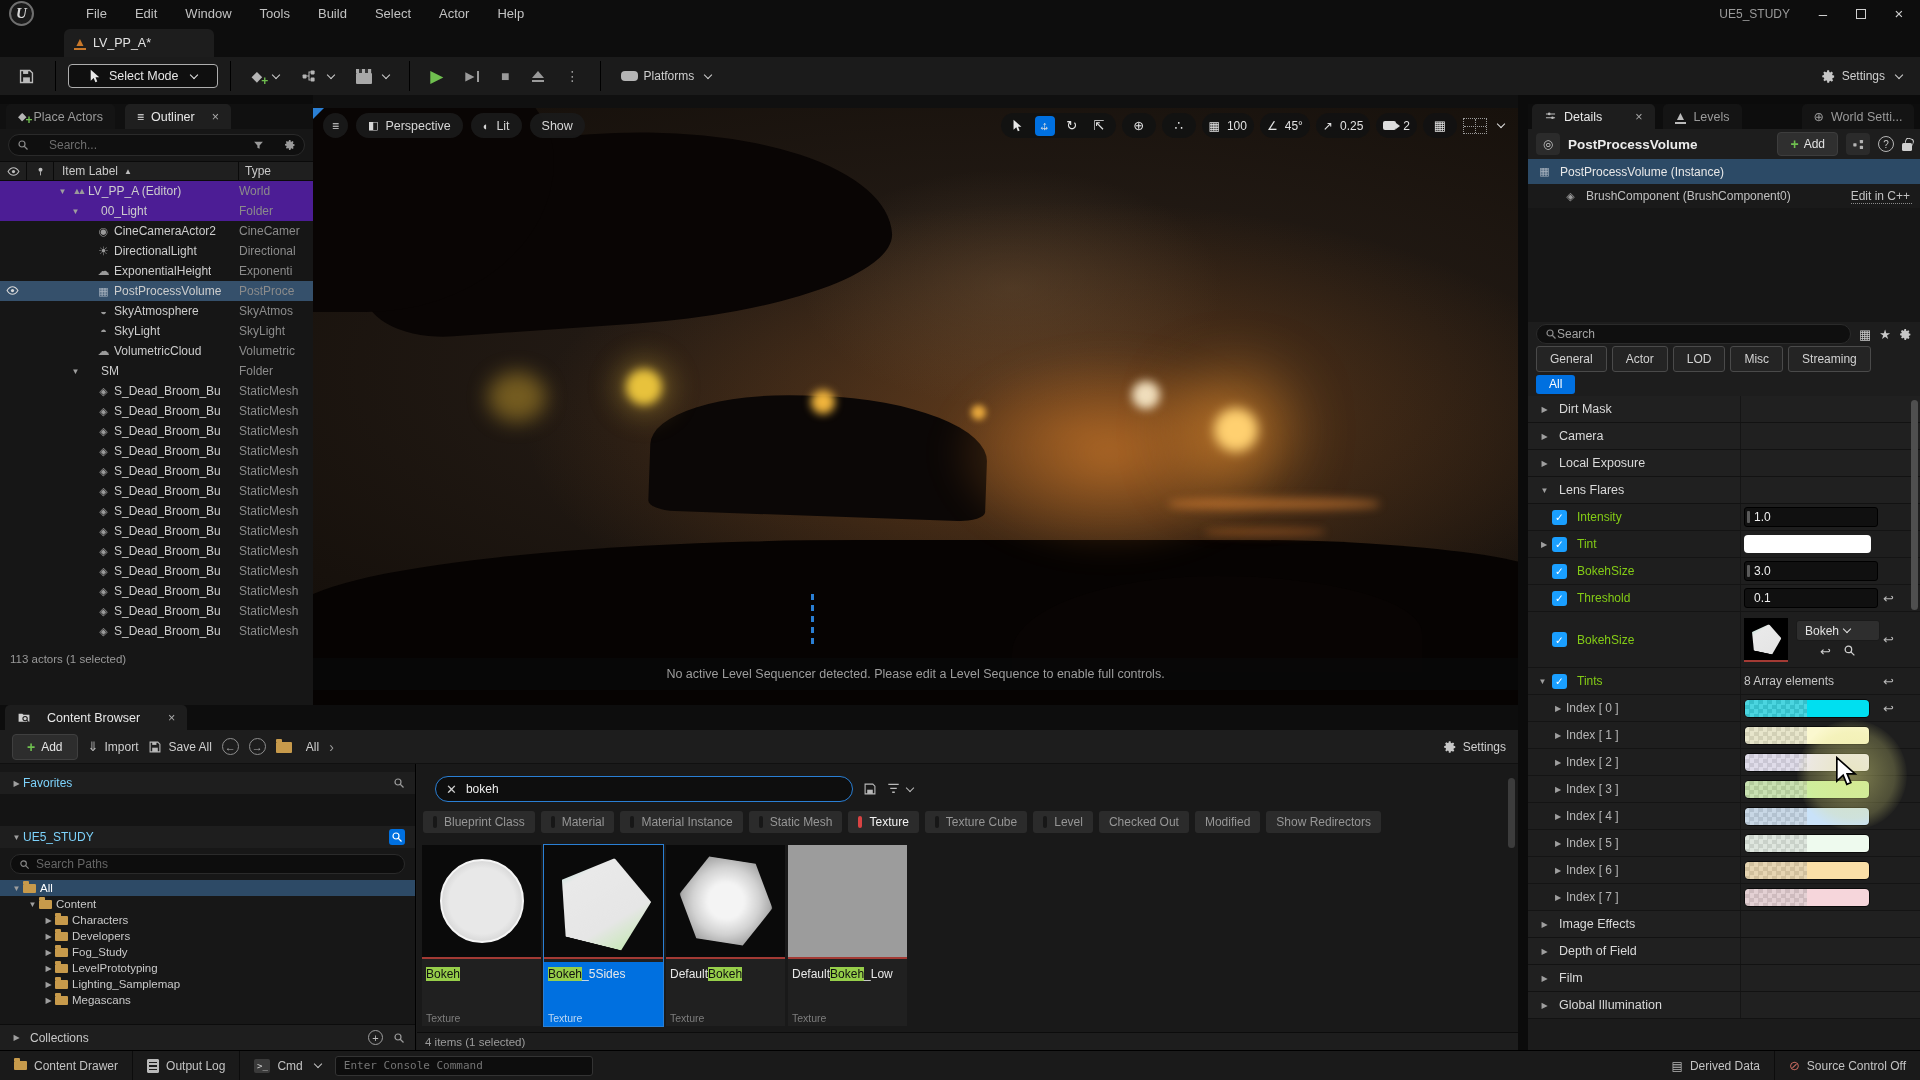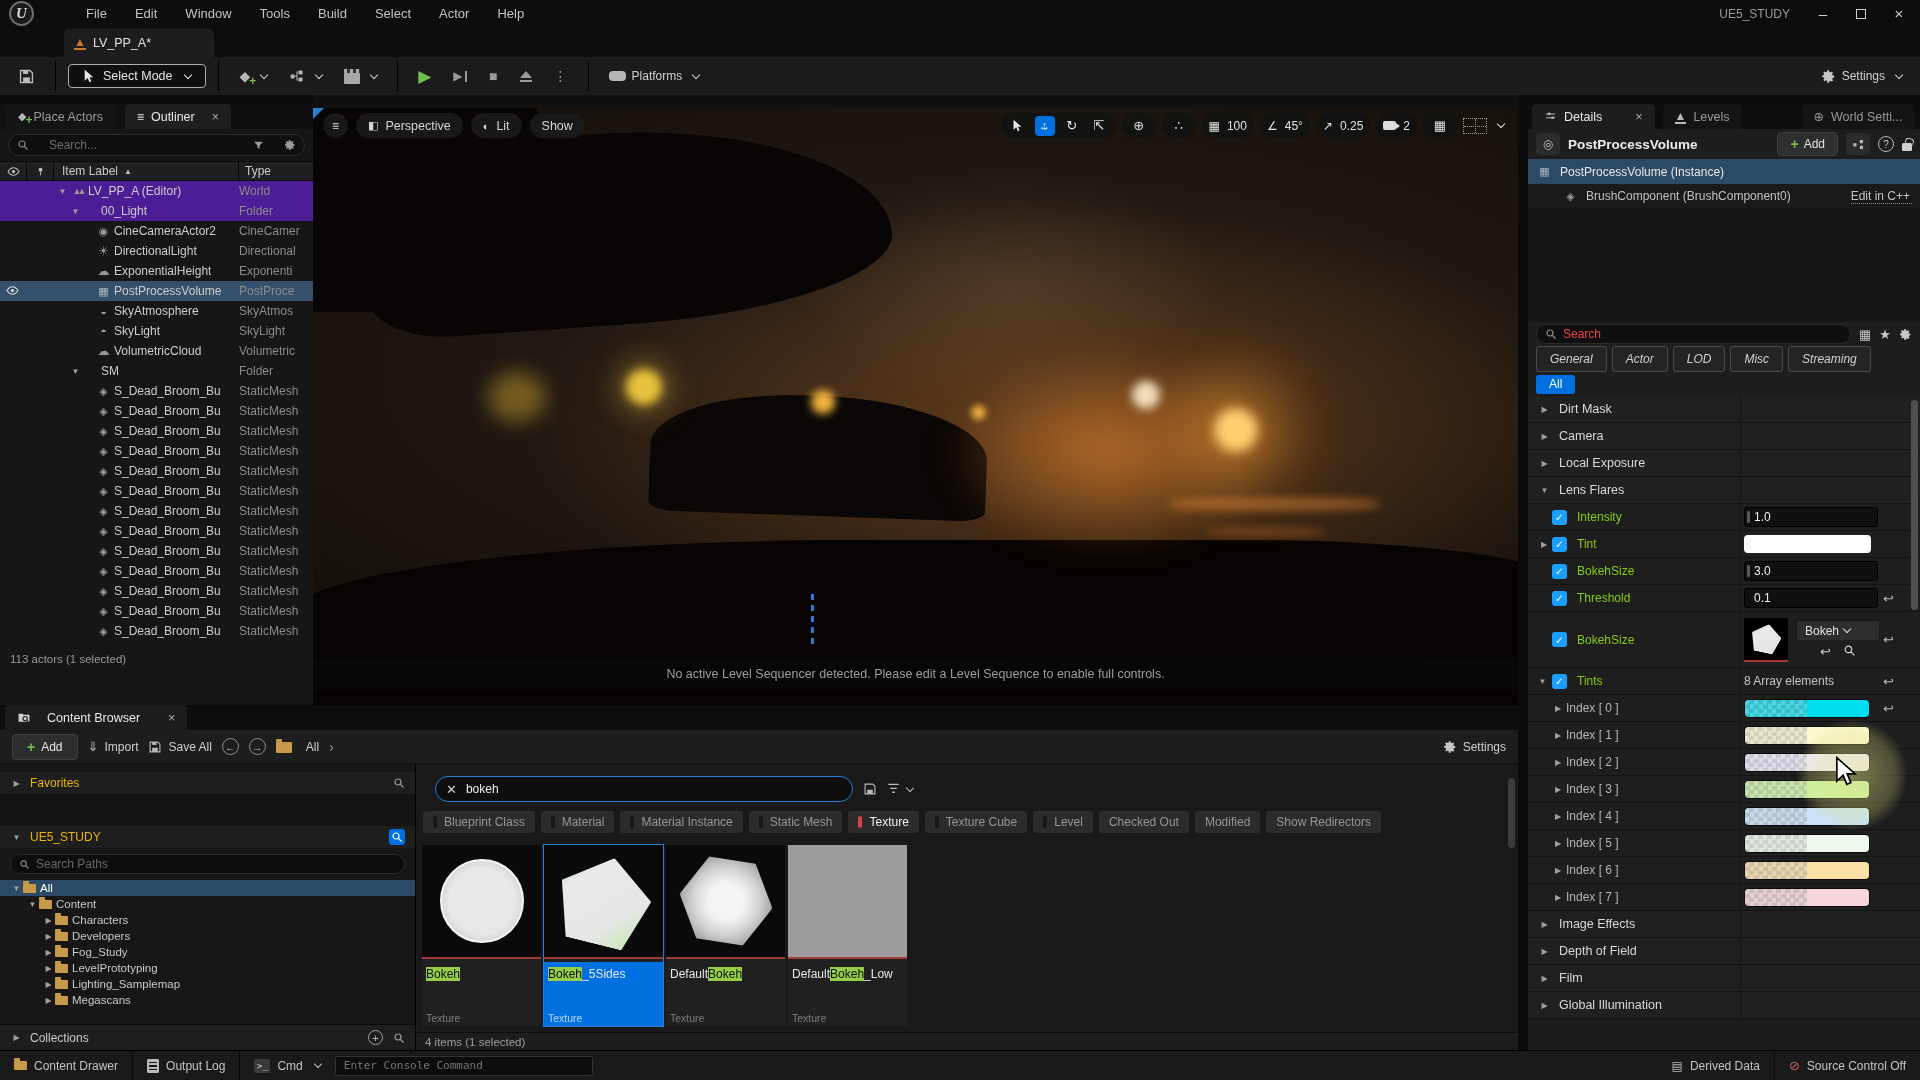--- a/index.html
+++ b/index.html
@@ -17,21 +17,21 @@
   .win-right{margin-left:auto;display:flex;align-items:center;gap:26px;padding-right:14px;color:#9a9a9a;}
   .winbtn{font-size:15px;color:#cfcfcf;width:14px;text-align:center;}
   .winbtn.sq{width:10px;height:10px;border:1.5px solid #cfcfcf;}
   
   #tabrow{position:absolute;left:0;top:27px;width:1920px;height:30px;background:#0d0d0d;}
   .level-tab{position:absolute;left:64px;top:2px;width:150px;height:28px;background:#1d1d1d;border-radius:6px 6px 0 0;display:flex;align-items:center;padding:0 10px;gap:7px;color:#e3e3e3;font-size:12.5px;}
   .lvl-ic{color:#c8782a;font-size:12px;line-height:1;border-bottom:2px solid #c8782a;}
   
   #toolbar{position:absolute;left:0;top:57px;width:1920px;height:38px;background:#1b1b1b;display:flex;align-items:center;padding:0 10px;gap:6px;}
   .tbtn{display:flex;align-items:center;gap:6px;padding:5px 8px;border-radius:4px;color:#cfcfcf;}
-  .selmode{background:#0f0f0f;border:1px solid #aeaeae;padding:4px 14px;border-radius:4px;display:flex;align-items:center;gap:8px;color:#e6e6e6;font-size:12.5px;}
+  .selmode{background:#0f0f0f;border:1px solid #aeaeae;padding:4px 20px;border-radius:4px;display:flex;align-items:center;gap:8px;color:#e6e6e6;font-size:12.5px;}
   .play{color:#6fbf4f;font-size:17px;}
   .gray-glyph{color:#9a9a9a;font-size:14px;}
   .step{display:flex;align-items:center;color:#9a9a9a;}
   .step::after{content:"";width:2.5px;height:11px;background:#9a9a9a;margin-left:2px;}
   .eject{width:0;height:0;border-left:6px solid transparent;border-right:6px solid transparent;border-bottom:7px solid #9a9a9a;position:relative;margin-top:-4px;}
   .eject::after{content:"";position:absolute;left:-6px;top:9px;width:12px;height:2.5px;background:#9a9a9a;}
   .clapper{width:16px;height:11px;background:#a8a8a8;border-radius:1px;position:relative;margin-top:4px;}
   .clapper::before{content:"";position:absolute;top:-4px;left:0;right:0;height:4px;background:repeating-linear-gradient(90deg,#a8a8a8 0 3px,#333 3px 6px);}
   .cubeadd{color:#b5b5b5;font-size:14px;position:relative;}
   .cubeadd::after{content:"+";position:absolute;right:-6px;bottom:-4px;color:#6fbf4f;font-size:12px;font-weight:bold;}
@@ -108,24 +108,24 @@
   .addbtn .plus{color:#6fbf4f;font-weight:bold;font-size:14px;}
   .sqbtn{width:24px;height:22px;background:#2b2b2b;border-radius:4px;display:flex;align-items:center;justify-content:center;color:#c7c7c7;}
   .qmark{width:16px;height:16px;border:1.5px solid #b5b5b5;border-radius:50%;display:flex;align-items:center;justify-content:center;font-size:10px;color:#c7c7c7;}
   .lockic{width:10px;height:8px;background:#cfcfcf;border-radius:1.5px;position:relative;margin-top:5px;}
   .lockic::before{content:"";position:absolute;top:-5px;left:2.5px;width:7px;height:6px;border:1.8px solid #cfcfcf;border-bottom:none;border-radius:4px 4px 0 0;transform:rotate(12deg);}
   .dp-instance{height:25px;background:#2c4a66;border:1px solid #3c6档;display:flex;align-items:center;gap:7px;padding:0 8px;color:#e8e8e8;}
   .dp-comp{height:24px;display:flex;align-items:center;gap:7px;padding:0 8px 0 34px;color:#c0c0c0;background:#1a1a1a;}
   .editcpp{margin-left:auto;color:#c2c2c2;border-bottom:1px dotted #8a8a8a;padding-right:2px;}
   .dp-gap{height:114px;background:#161616;}
   .dp-search{height:24px;display:flex;align-items:center;gap:8px;padding:0 8px;background:#1d1d1d;}
-  .dp-search .pill{flex:1;height:20px;background:#0f0f0f;border:1px solid #2a2a2a;border-radius:11px;display:flex;align-items:center;gap:6px;padding:0 8px;color:#ef4444;}
+  .dp-search .pill{flex:1;height:20px;background:#0f0f0f;border:1px solid #2a2a2a;border-radius:11px;display:flex;align-items:center;padding:0 8px;color:#a3a3a3;}
   .dp-search .micon{color:#c9c9c9;font-size:13px;}
   .dp-cats{height:26px;display:flex;align-items:center;gap:5px;padding:0 8px;background:#1d1d1d;}
-  .cat-btn{height:20px;padding:12px 13px;display:flex;align-items:center;background:#242424;border:1px solid #4a4a4a;border-radius:3px;color:#d2d2d2;font-size:12px;font-style:italic;}
+  .cat-btn{height:20px;padding:12px 13px;display:flex;align-items:center;background:#242424;border:1px solid #4a4a4a;border-radius:3px;color:#d2d2d2;font-size:12px;}
   .dp-allrow{height:24px;display:flex;align-items:center;padding:0 8px;background:#1d1d1d;}
   .all-btn{height:19px;padding:0 13px;display:flex;align-items:center;background:#0070e0;border-radius:3px;color:#fff;font-size:12px;}
   .dt-sec{height:27px;display:flex;align-items:center;gap:8px;padding:0 10px;background:#202020;border-bottom:1px solid #121212;color:#d9d9d9;font-size:12.5px;position:relative;}
   .dt-sec .exp{font-size:8px;}
   .dt-row{height:27px;display:flex;align-items:center;background:#1e1e1e;border-bottom:1px solid #141414;position:relative;font-size:12px;}
   .dt-row::after,.dt-sec::after{content:"";position:absolute;left:212px;top:0;bottom:0;width:1px;background:#151515;}
   .dt-exp{width:16px;display:inline-flex;justify-content:center;color:#9f9f9f;font-size:8px;flex:none;margin-left:8px;}
   .chk{width:15px;height:15px;background:#1a9fff;border-radius:3px;color:#fff;font-size:10.5px;display:flex;align-items:center;justify-content:center;flex:none;margin-right:10px;}
   .dt-label{color:#84cc16;}
   .dt-val{position:absolute;left:216px;display:flex;align-items:center;}
@@ -152,21 +152,21 @@
   #cbrowser{position:absolute;left:0;top:705px;width:1518px;height:345px;background:#1b1b1b;}
   .cb-tabs{height:25px;background:#0d0d0d;display:flex;}
   .cb-tab{display:flex;align-items:center;gap:16px;padding:0 12px;background:#1d1d1d;border-radius:5px 5px 0 0;color:#e8e8e8;font-size:12.5px;margin-left:5px;}
   .cb-toolbar{height:34px;display:flex;align-items:center;gap:10px;padding:0 12px;background:#1d1d1d;border-bottom:1px solid #101010;}
   .cb-addbtn{display:flex;align-items:center;gap:6px;background:#2d2d2d;border:1px solid #3f3f3f;border-radius:4px;padding:4px 14px;color:#e6e6e6;}
   .cb-tool{display:flex;align-items:center;gap:6px;color:#cfcfcf;}
   .circ-arrow{width:17px;height:17px;border:1.4px solid #8e8e8e;border-radius:50%;display:flex;align-items:center;justify-content:center;color:#aeaeae;font-size:11px;}
   .cb-settings{margin-left:auto;display:flex;align-items:center;gap:6px;color:#cfcfcf;}
   .cb-body{position:absolute;left:0;top:59px;right:0;bottom:0;}
   .cb-side{position:absolute;left:0;top:0;width:416px;bottom:0;background:#171717;border-right:1px solid #000;}
-  .cb-sec{height:22px;display:flex;align-items:center;gap:7px;padding:0 10px;background:#1e1e1e;color:#eab308;}
+  .cb-sec{height:22px;display:flex;align-items:center;padding:0 10px;background:#1e1e1e;color:#7dd3fc;}
   .cb-sec .mic{margin-left:auto;}
   .mag-on{background:#0070e0;border-radius:3px;padding:2px;}
   .cb-searchpaths{margin:6px 10px;height:20px;background:#0d0d0d;border:1px solid #2a2a2a;border-radius:11px;display:flex;align-items:center;gap:6px;padding:0 8px;color:#666;}
   .cb-tree-row{height:16px;display:flex;align-items:center;padding-left:calc(10px + var(--ind)*16px);color:#c9c9c9;font-size:11.5px;}
   .cb-tree-row.sel{background:#2d4a66;color:#fff;}
   .cb-collections{position:absolute;left:0;right:0;bottom:0;height:26px;background:#1e1e1e;border-top:1px solid #0c0c0c;display:flex;align-items:center;gap:7px;padding:0 10px;color:#c9c9c9;}
   .cb-collections .right-ics{margin-left:auto;display:flex;gap:10px;align-items:center;color:#bdbdbd;}
   .plus-circ{width:15px;height:15px;border:1.3px solid #9e9e9e;border-radius:50%;display:flex;align-items:center;justify-content:center;font-size:11px;}
   .cb-main{position:absolute;left:417px;top:0;right:0;bottom:0;background:#191919;}
   .cb-searchrow{display:flex;align-items:center;padding:12px 0 0 18px;gap:10px;}

